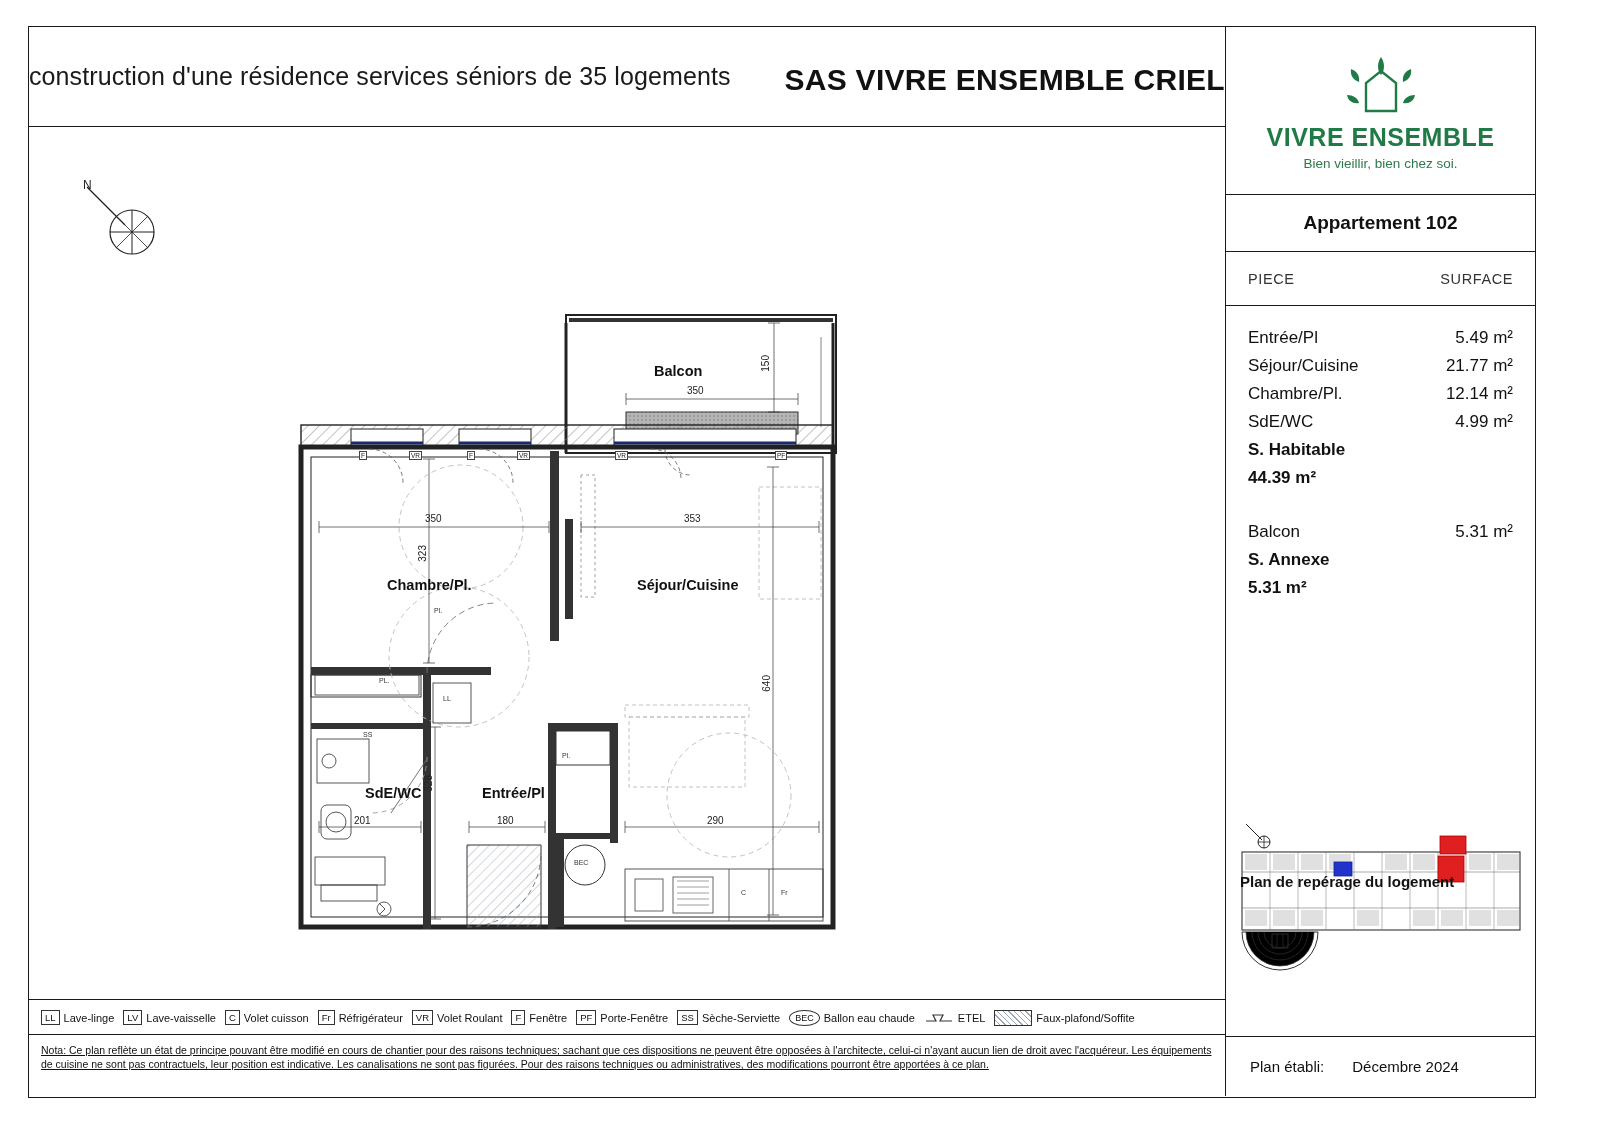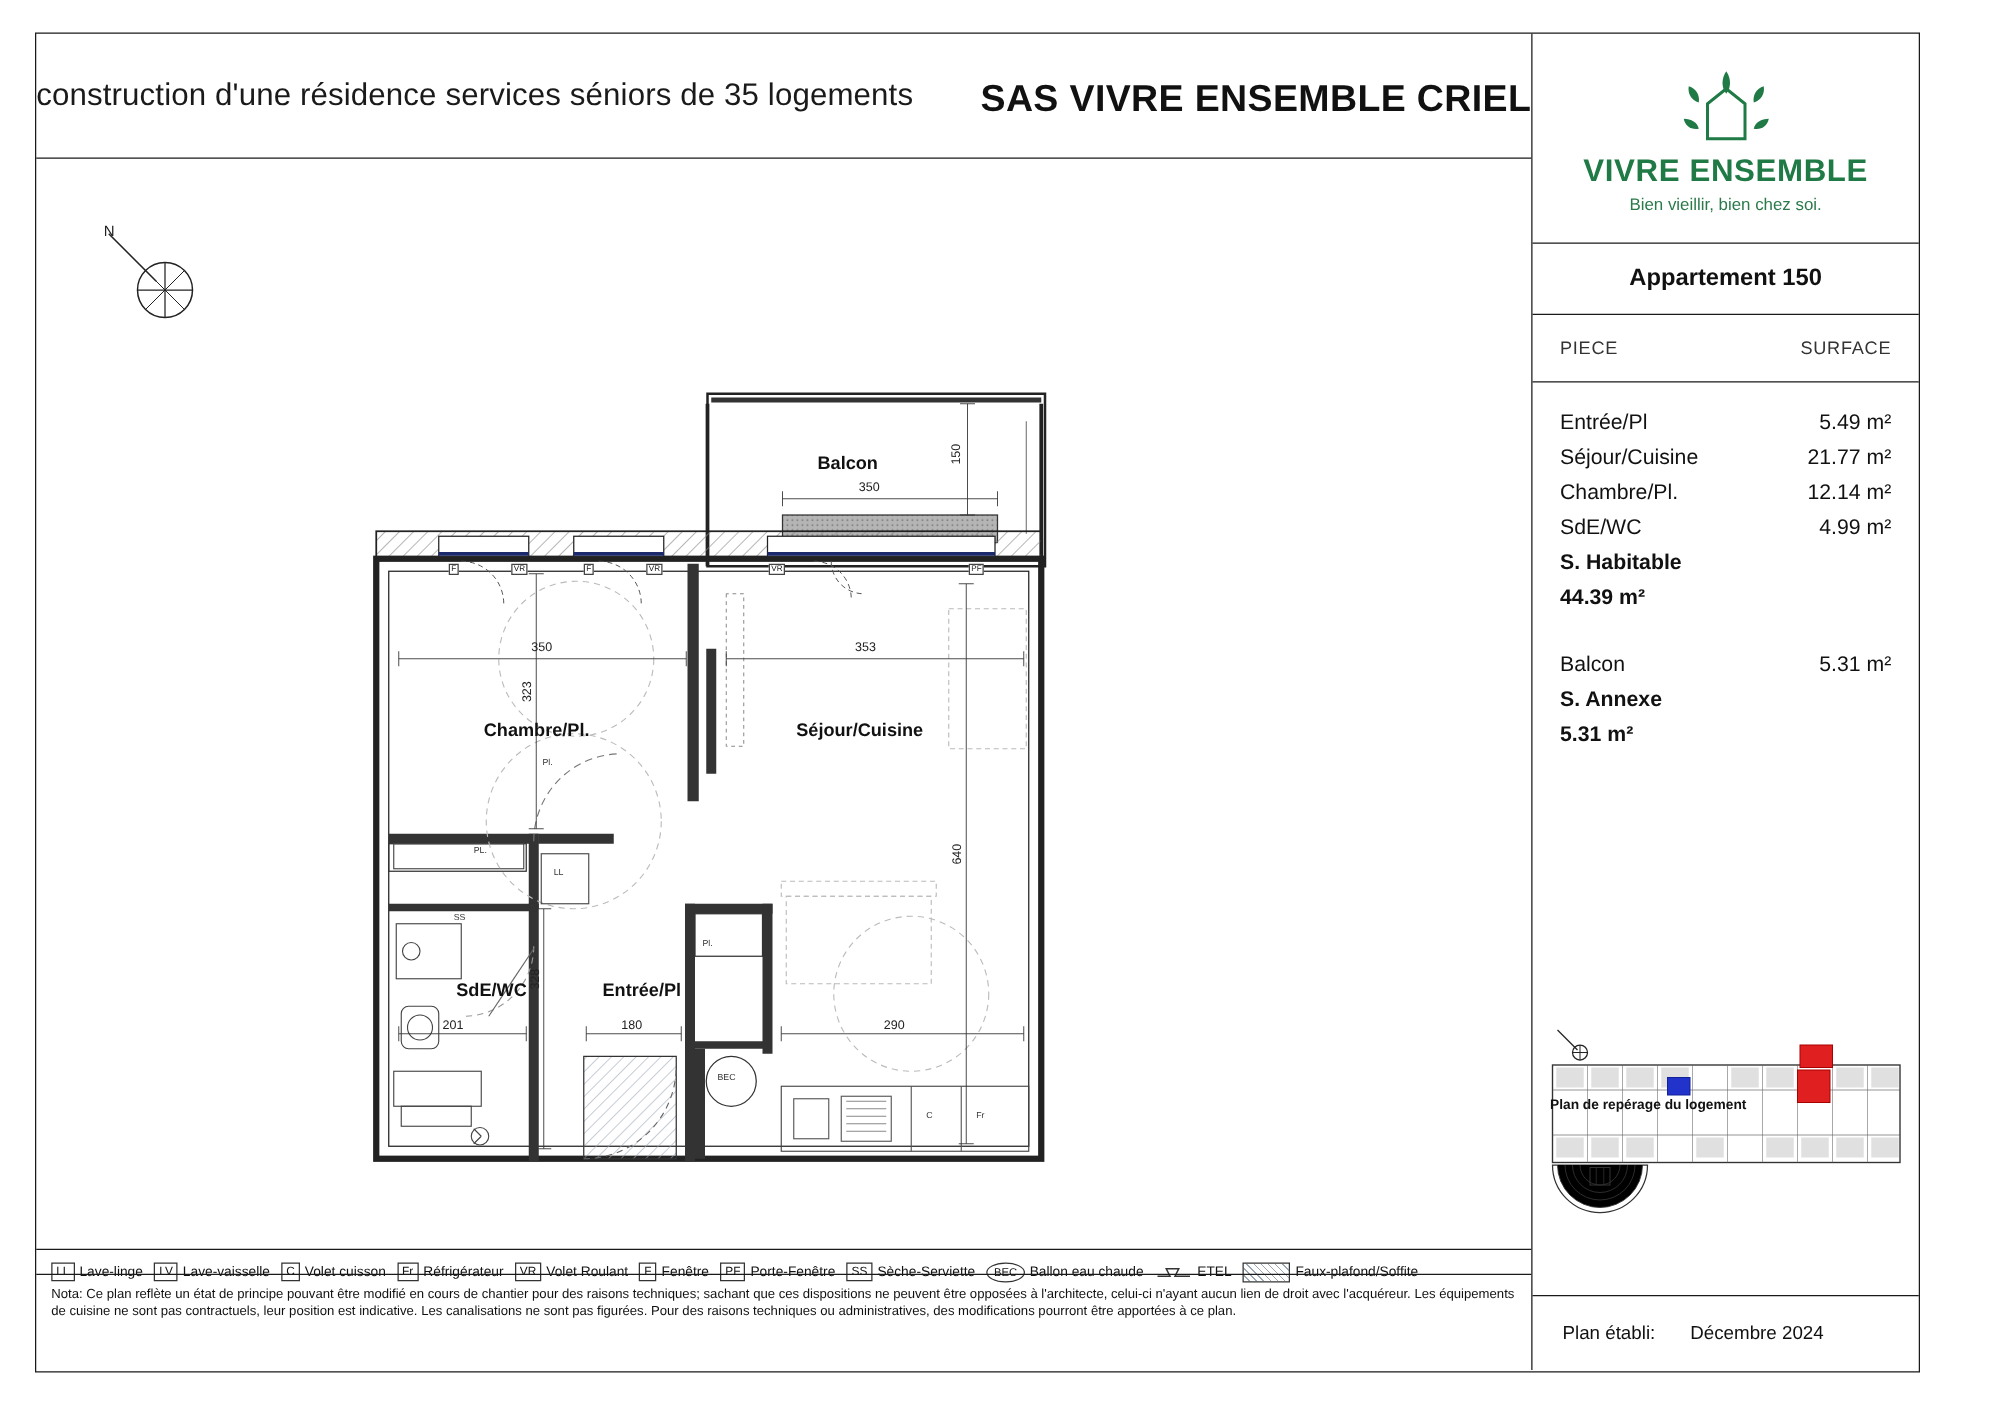--- a/index.html
+++ b/index.html
@@ -21,35 +21,35 @@
   .rp-tag { font-size:13.5px; color:#2c7a4b; margin-top:4px; }
   .rp-appt { height:57px; border-bottom:1.5px solid #1a1a1a; box-sizing:border-box; display:flex; align-items:center; justify-content:center; font-size:19px; font-weight:bold; }
   .rp-thead { height:54px; border-bottom:1px solid #1a1a1a; box-sizing:border-box; display:flex; align-items:center; justify-content:space-between; padding:0 22px; font-size:14.5px; color:#333; letter-spacing:0.6px; }
   .rp-table { padding:18px 22px 0 22px; }
   .rp-row { display:flex; justify-content:space-between; font-size:17px; line-height:28px; color:#111; }
   .rp-row.bold { font-weight:bold;flex-direction:column; }
   .rp-gap { height:26px; }
 
   .rp-key { position:absolute; left:0; bottom:120px; width:100%; }
   .keyplan { position:relative; width:290px; height:160px; margin:0 auto; }
-  .rp-keylabel { position:absolute; left:14px; bottom:86px; font-size:11px; font-weight:bold; color:#111; }
+  .rp-keylabel { position:absolute; left:14px; bottom:86px; font-size:15px; font-weight:bold; color:#111; }
 
   .rp-date { position:absolute; left:0; bottom:0; width:100%; height:60px; border-top:1.5px solid #1a1a1a; box-sizing:border-box; display:flex; align-items:center; font-size:15px; }
   .rp-date .lbl { margin-left:24px; }
   .rp-date .val { margin-left:28px; }
 
   
   .legend { position:absolute; left:0; bottom:62px; width:1196px; height:36px; border-top:1.2px solid #1a1a1a; box-sizing:border-box; display:flex; align-items:center; gap:9px; padding:0 12px; font-size:11px; color:#111; }
   .lg-item { display:flex; align-items:center; gap:4px; white-space:nowrap; }
   .lg-box { border:1px solid #333; padding:1px 3px; font-size:9.5px; line-height:11px; }
   .lg-circ { border:1px solid #333; border-radius:50%; padding:2px 5px; font-size:9px; line-height:10px; }
   .lg-hatch { width:36px; height:14px; border:1px solid #333; background:repeating-linear-gradient(45deg,#fff 0 3px,#9aa7b4 3px 4px); }
   .lg-bolt { width:30px; height:12px; }
 
-  .nota { position:absolute; left:0; bottom:16px; width:1196px; height:62px; border-top:1.2px solid #1a1a1a; box-sizing:border-box; padding:8px 12px; font-size:10.5px; line-height:14px; color:#111; }
+  .nota { position:absolute; left:0; bottom:1px; width:1196px; height:62px; border-top:1.2px solid #1a1a1a; box-sizing:border-box; padding:8px 12px; font-size:10.5px; line-height:14px; color:#111;text-decoration:underline; }
 
   
   .plan { position:absolute; left:0; top:100px; width:1196px; height:906px; overflow:hidden; }
 
   .compass { position:absolute; left:48px; top:48px; width:96px; height:96px; }
 
   
   .rm-label { position:absolute; font-size:14.5px; font-weight:bold; color:#111; white-space:nowrap; }
   .dim { position:absolute; font-size:10px; color:#222; white-space:nowrap; }
   .dim.v { writing-mode:vertical-rl; transform:rotate(180deg); }
@@ -77,21 +77,21 @@
             <path d="M30 18 C36 20 39 25 38 31 C32 29 29 24 30 18 Z" fill="#1f7a45"></path>
             <path d="M90 18 C84 20 81 25 82 31 C88 29 91 24 90 18 Z" fill="#1f7a45"></path>
             <path d="M26 44 C32 44 37 47 38 52 C32 53 27 50 26 44 Z" fill="#1f7a45"></path>
             <path d="M94 44 C88 44 83 47 82 52 C88 53 93 50 94 44 Z" fill="#1f7a45"></path>
           </svg>
         </div>
         <div class="rp-brand">VIVRE ENSEMBLE</div>
         <div class="rp-tag">Bien vieillir, bien chez soi.</div>
       </div>
 
-      <div class="rp-appt">Appartement 150</div>
+      <div class="rp-appt">Appartement 102</div>
 
       <div class="rp-thead">
         <span>PIECE</span>
         <span>SURFACE</span>
       </div>
 
       <div class="rp-table">
         <div class="rp-row">
           <span>Entrée/Pl</span>
           <span>5.49 m²</span>

